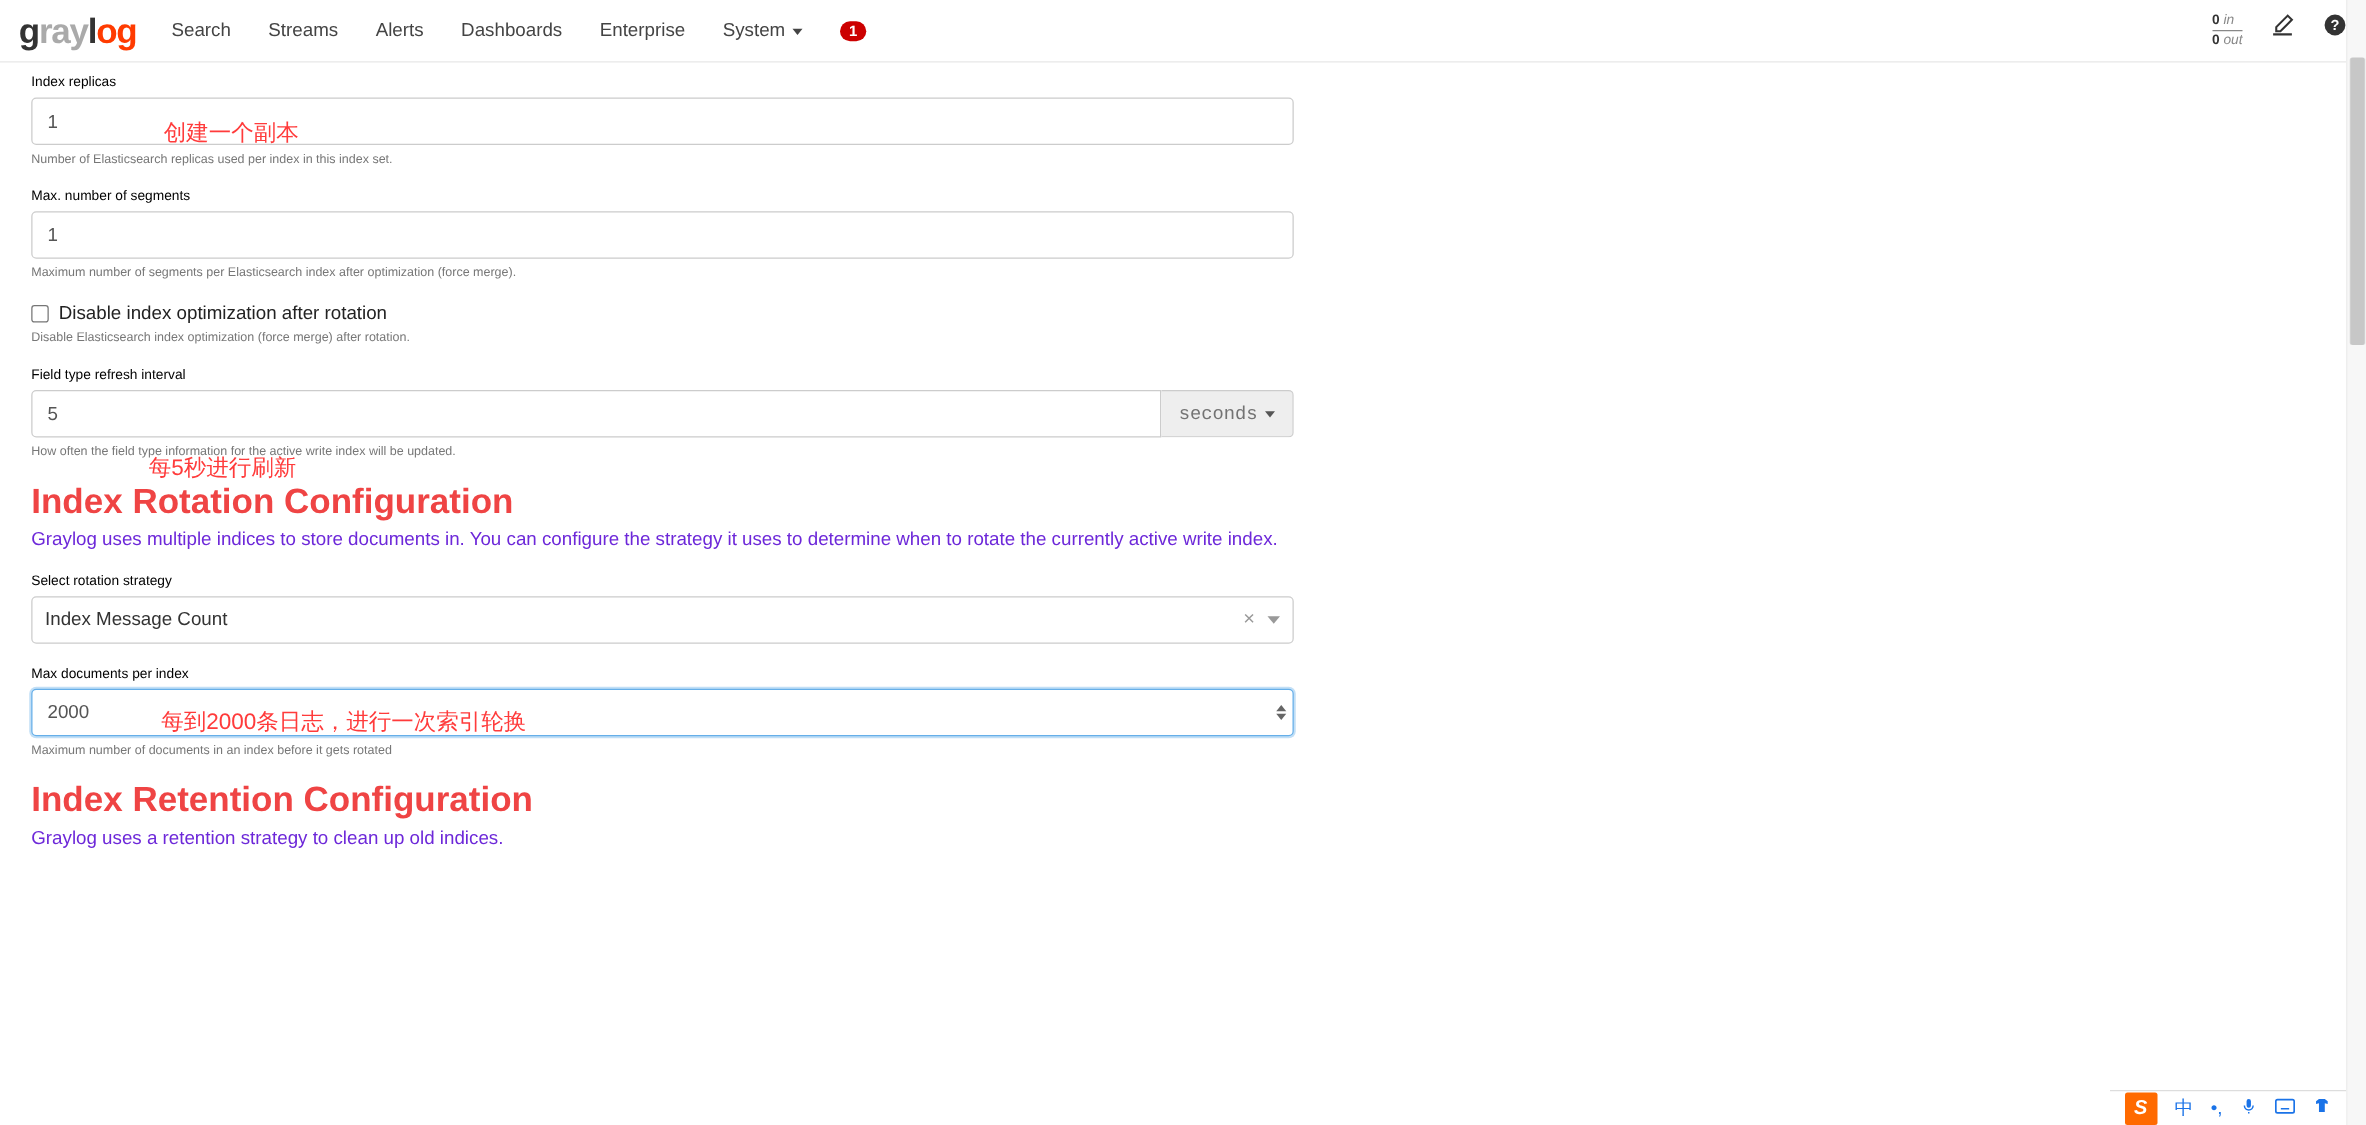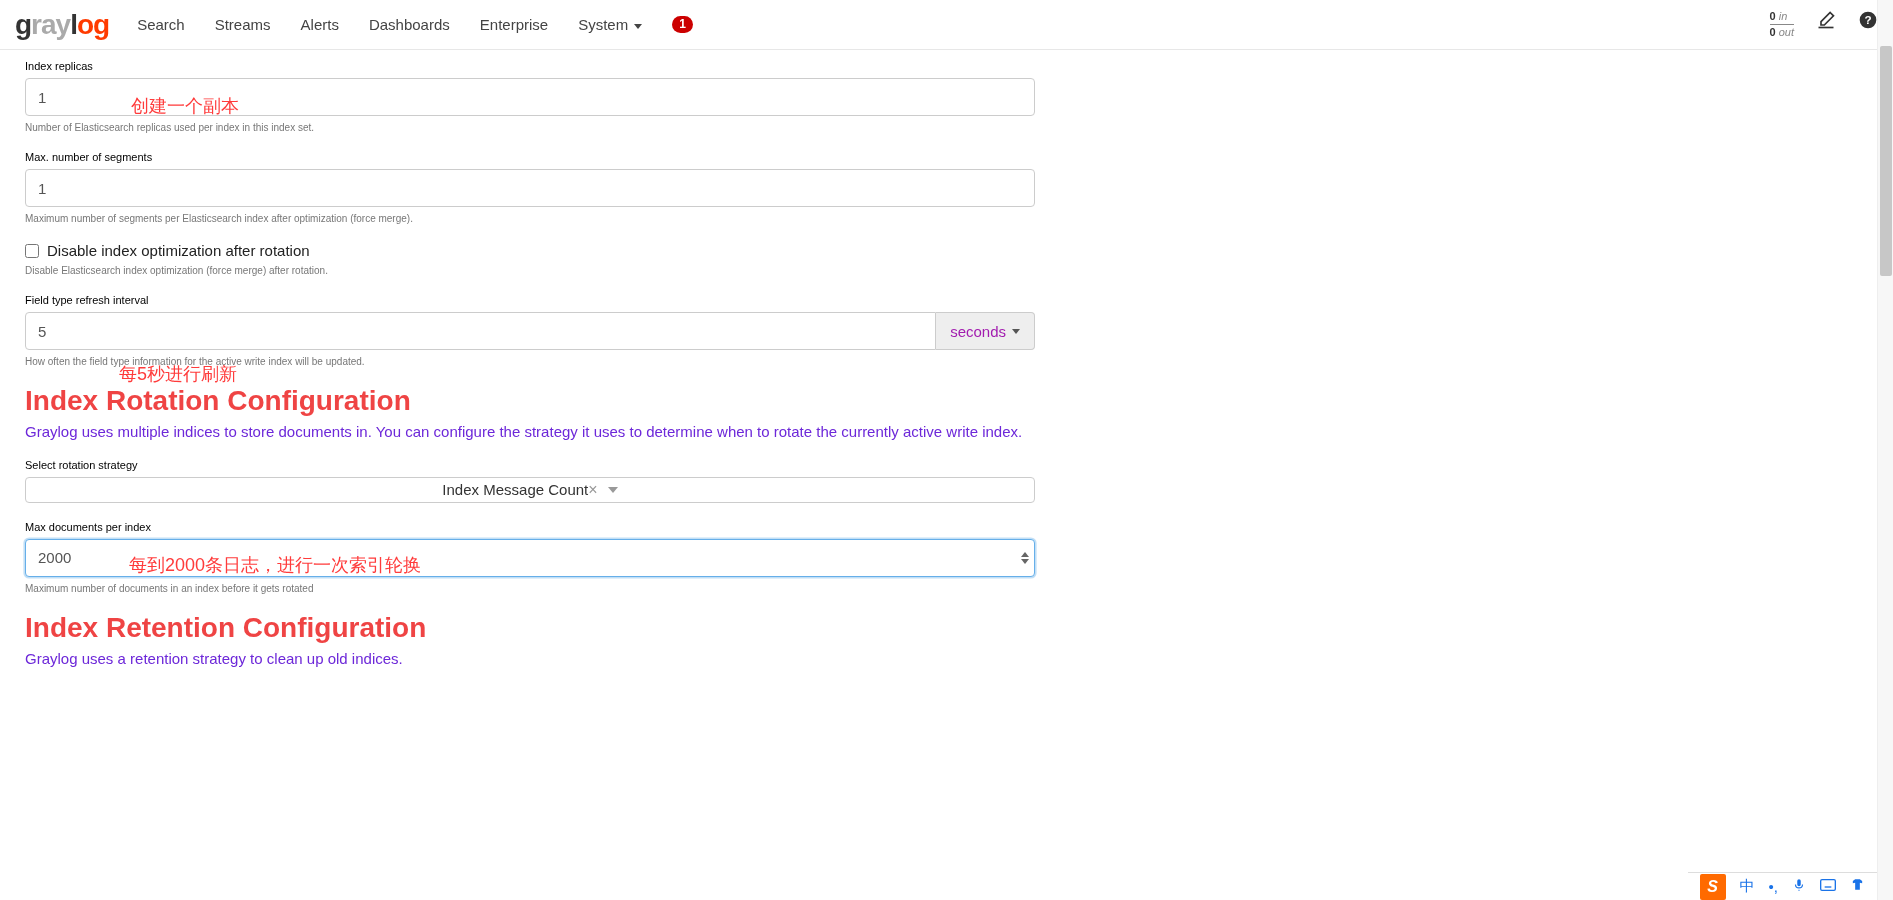--- a/index.html
+++ b/index.html
@@ -16,21 +16,21 @@
   height: 50px;
   border-bottom: 1px solid #e7e7e7;
   padding: 0 15px;
   background: #fff;
 }
 .logo { display:flex; align-items:baseline; font-size: 28px; font-weight: 700; letter-spacing: -1px; margin-right: 28px; }
 .logo .g { color: #333; }
 .logo .ray { color: #aaa; }
 .logo .l { color: #333; }
 .logo .og { color: #ff3b00; }
-.nav-items { display: flex; gap: 30px; }
+.nav-items { display: flex; align-items: center; gap: 30px; }
 .nav-link { color: #444; font-size: 15px; cursor: pointer; }
 .nav-link.dropdown::after { content: ""; display:inline-block; margin-left:6px; border-top:5px solid #444; border-left:4px solid transparent; border-right:4px solid transparent; vertical-align: middle;}
 .nav-badge { background:#cc0000; color:#fff; border-radius:10px; padding:1px 7px; font-size:12px; font-weight:bold;}
 .nav-spacer { flex:1; }
 .nav-right { display:flex; gap:22px; }
 .throughput { font-size:11px; line-height:1.2; font-style: italic; color:#888; }
 .throughput b { font-style:normal; font-weight:bold; color:#333; }
 .throughput .line1 { border-bottom: 1px solid #888; padding-bottom:1px; margin-bottom:1px;}
 .nav-icon { font-size:20px; color:#333; cursor:pointer; }
 
@@ -40,28 +40,28 @@
 .form-control {
   display:block; width:100%; padding:8px 12px; font-size:15px; line-height:1.4;
   color:#555; background:#fff; border:1px solid #ccc; border-radius:4px;
   height: 38px;
 }
 .form-control.focused { border-color: #66afe9; box-shadow: 0 0 0 0.1rem rgba(102,175,233,.4); outline:none;}
 .help-text { color:#777; font-size:10px; margin-top:6px;}
 .input-group { display:flex; width:100%; }
 .input-group .form-control { border-top-right-radius:0; border-bottom-right-radius:0; flex:1;}
 .input-group-addon { background:#eee; border:1px solid #ccc; border-left:none; border-radius:0 4px 4px 0;
-  padding:8px 14px; font-size:15px; color:#a21caf; display:flex; align-items:center;}
+  padding:8px 14px; font-size:15px; color:#737373; display:flex; align-items:center;font-family:Liberation Mono, monospace;}
 .input-group-addon::after { content:""; display:inline-block; margin-left:6px; border-top:5px solid #555; border-left:4px solid transparent; border-right:4px solid transparent;}
 .checkbox-row { display:flex; align-items:center; gap:8px; margin-bottom:6px; }
 .checkbox-row input { width:14px; height:14px; }
 .checkbox-row span { font-size:15px; color:#222;}
 .section-heading { font-size:28px; font-weight:700; color:#ef4444; margin-top:10px; margin-bottom:4px;}
 .section-desc { color:#6d28d9; font-size:15px; margin-bottom:16px; line-height:1.45;}
-.select-combo { display:flex; align-items:center; border:1px solid #ccc; border-radius:4px; padding:6px 10px; height:26px; justify-content:center;}
+.select-combo { display:flex; align-items:center; border:1px solid #ccc; border-radius:4px; padding:6px 10px; height:38px; justify-content:space-between;}
 .select-combo .value { color:#333; font-size:15px;}
 .select-combo .ctrls { display:flex; align-items:center; gap:10px; color:#999;}
 .select-combo .x { font-size:16px; cursor:pointer;}
 .select-combo .caret { width:0;height:0;border-left:5px solid transparent;border-right:5px solid transparent;border-top:6px solid #999;}
 .spinner-input { position:relative; }
 .spinner-input .arrows { position:absolute; right:6px; top:50%; transform:translateY(-50%); display:flex; flex-direction:column; gap:2px;}
 .spinner-input .arrows span { width:0;height:0;border-left:4px solid transparent;border-right:4px solid transparent; cursor:pointer;}
 .spinner-input .arrows .up { border-bottom:5px solid #666; }
 .spinner-input .arrows .down { border-top:5px solid #666; }
 .annotation { position:absolute; color:#ff3b3b; font-size:18px; font-weight:400; pointer-events:none; font-family: "Microsoft YaHei", sans-serif;}

